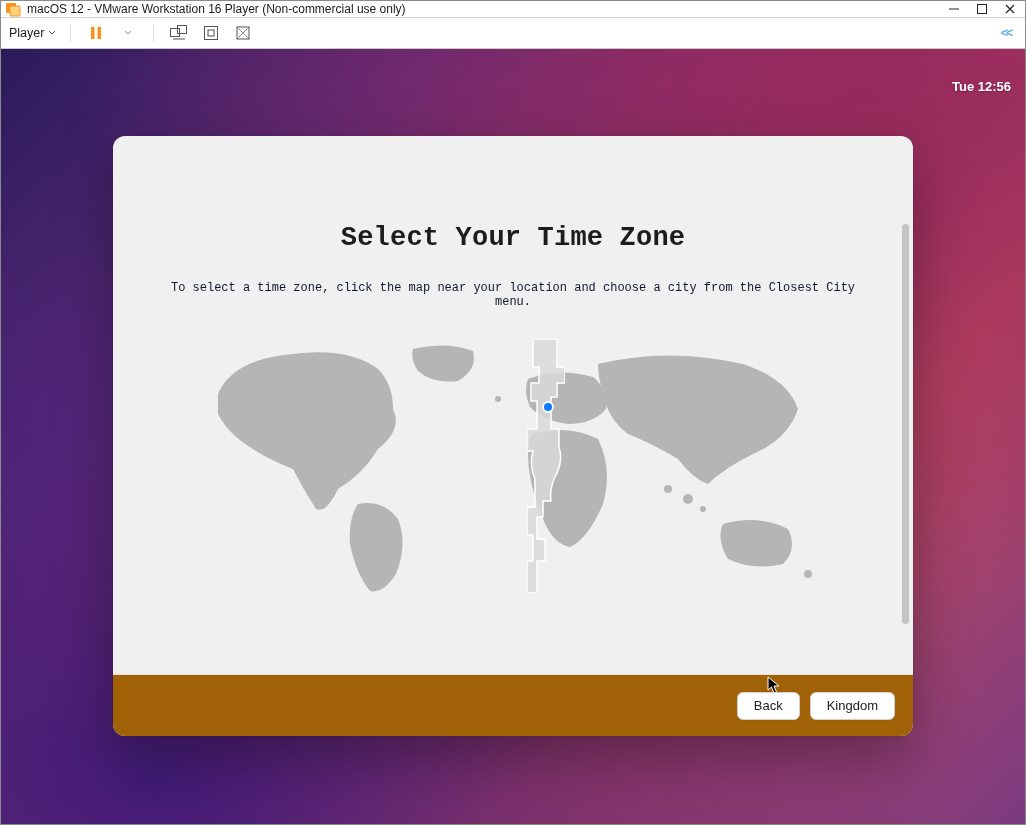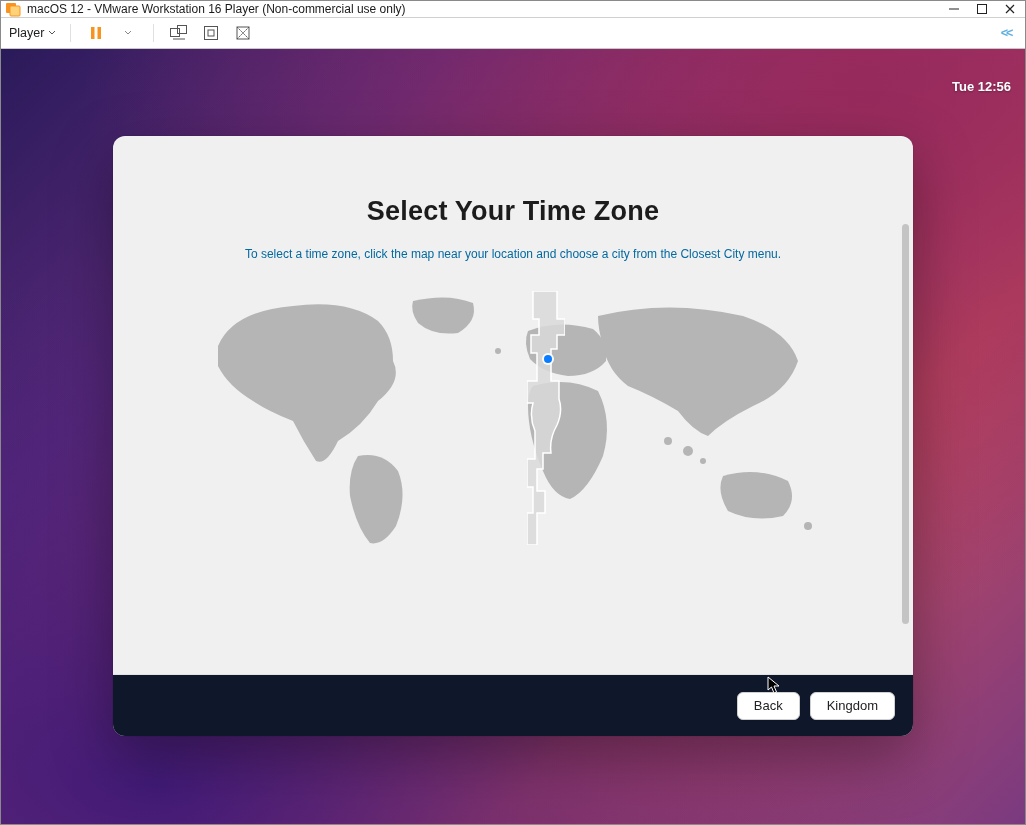--- a/index.html
+++ b/index.html
@@ -22,41 +22,41 @@
   
   .guest { flex:1; position: relative; background:
     radial-gradient(ellipse 140% 120% at 15% 95%, rgba(60,25,120,0.95) 0%, rgba(60,25,120,0) 55%),
     radial-gradient(ellipse 140% 120% at 85% 5%,  rgba(150,40,90,0.9) 0%, rgba(150,40,90,0) 55%),
     linear-gradient(135deg, #2a1a5a 0%, #5a2a7a 25%, #a03a70 50%, #c04a60 70%, #7a3a80 100%);
     overflow:hidden;
   }
   .menubar-clock { position:absolute; top:6px; right:14px; color:#fff; font-size:13px; font-weight:600; text-shadow:0 1px 2px rgba(0,0,0,.3);margin-top:24px; }
 
   .panel { position:absolute; left:112px; top:87px; width:800px; height:600px; background:#f0f0f0; border-radius:12px; box-shadow: 0 20px 60px rgba(0,0,0,.35), 0 0 0 1px rgba(0,0,0,.05); display:flex; flex-direction:column; }
-  .panel-body { flex:1; padding: 60px 50px 10px 50px; position:relative; overflow:hidden; }
+  .panel-body { flex:1; padding: 87px 50px 10px 50px; position:relative; overflow:hidden;font-family:Liberation Mono, monospace; }
   .panel h1 { text-align:center; font-size:27px; font-weight:700; color:#1c1c1c; letter-spacing:.2px; }
-  .panel .sub { text-align:center; font-size:12px; color:#0369a1; margin-top:20px; }
+  .panel .sub { text-align:center; font-size:12px; color:#0f172a; margin-top:28px; }
 
   .map-wrap { position:relative; margin: 30px auto 0 auto; width: 630px; height: 260px; }
   .map-wrap svg.world { position:absolute; inset:0; width:100%; height:100%; }
   .tz-band { position:absolute; left:329px; top:0; width:38px; height:254px; }
   .tz-band svg { width:100%; height:100%; }
   .pin { position:absolute; left:346px; top:64px; width:8px; height:8px; border-radius:50%; background:#0a7cff; box-shadow: 0 0 0 2px rgba(255,255,255,.9); }
 
   .form { margin: 34px auto 0 auto; width: 540px; font-size:13px; color:#333; }
   .form-row { display:flex; align-items:center; height: 30px; }
   .form-row .lbl { width:160px; text-align:right; padding-right:12px; color:#444; }
   .form-row .val-static { color:#9a9a9a; }
   .select { position:relative; width:232px; height:22px; background:#fff; border:1px solid #c9c9c9; border-radius:5px; display:flex; align-items:center; padding: 0 24px 0 8px; font-size:12.5px; color:#222; }
   .select .chev { position:absolute; right:2px; top:2px; width:18px; height:18px; border-radius:4px; background:#0a7cff; display:flex; align-items:center; justify-content:center; }
   .select .chev svg { width:10px; height:10px; fill:#fff; }
 
   .panel-scrollbar { position:absolute; right:4px; top:88px; width:7px; height:400px; background: rgba(0,0,0,.18); border-radius:4px; }
 
-  .footer { height:62px; border-top:1px solid #e2e2e2; display:flex; align-items:center; justify-content:flex-end; padding: 0 18px; gap:10px; border-radius: 0 0 12px 12px; background:#0f172a;}
+  .footer { height:62px; border-top:1px solid #e2e2e2; display:flex; align-items:center; justify-content:flex-end; padding: 0 18px; gap:10px; border-radius: 0 0 12px 12px; background:#a16207;}
   .btn { height:28px; padding: 0 16px; background:#fff; border:1px solid #d0d0d0; border-radius:6px; font-size:13px; color:#222; display:flex; align-items:center; box-shadow: 0 1px 1px rgba(0,0,0,.04); cursor:default; }
 
   .cursor { position:absolute; left:766px; top:627px; width:14px; height:18px; pointer-events:none; }
 </style>
 </head>
 <body>
 
 <div class="host-window">
 
   <div class="titlebar">

